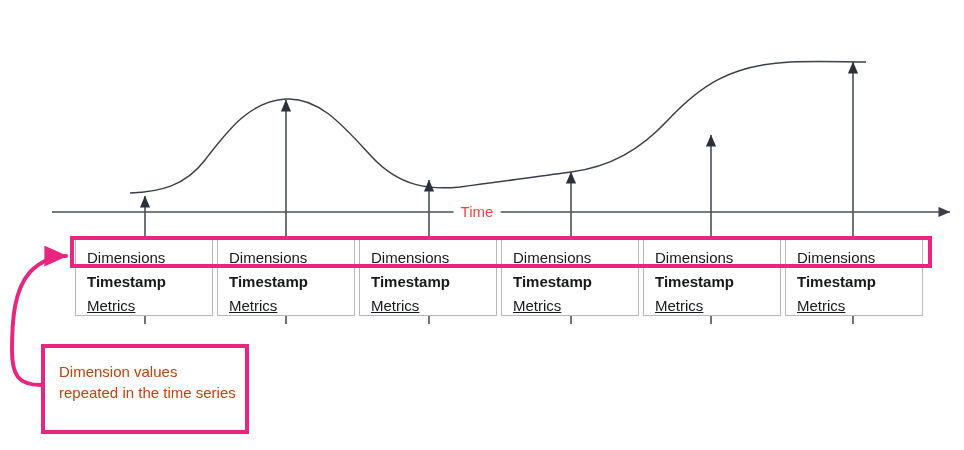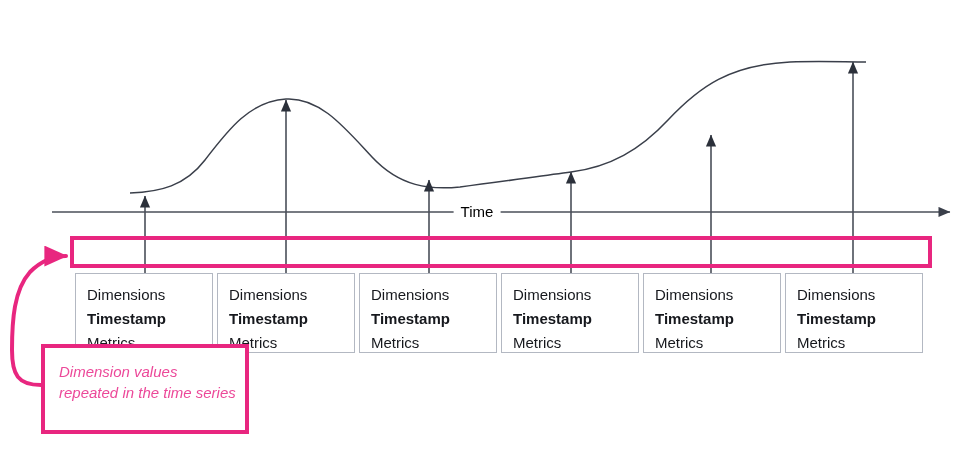--- a/index.html
+++ b/index.html
@@ -25,33 +25,32 @@
     height: 450px;
   }
   .record-box {
     position: absolute;
     box-sizing: border-box;
     width: 138px;
     height: 80px;
     top: 236px;
     background: #ffffff;
     border: 1px solid #b3b8c2;
-    margin-top: 37px;
   }
   .record-line {
     position: absolute;
     left: 11px;
     font-size: 15px;
     line-height: 15px;
     color: #16181d;
     white-space: nowrap;
   }
   .record-line.l0 { top: 13px; }
   .record-line.l1 { top: 37px; font-weight: bold; }
-  .record-line.l2 { top: 61px; }
+  .record-line.l2 { top: 61px; text-decoration: underline; }
   #highlight-band {
     position: absolute;
     left: 70px;
     top: 236px;
     width: 862px;
     height: 32px;
     box-sizing: border-box;
     border: 4px solid #e8267f;
     background: transparent;
     pointer-events: none;
@@ -66,33 +65,32 @@
     border: 4px solid #e8267f;
     background: #ffffff;
   }
   #callout-text {
     position: absolute;
     left: 14px;
     top: 13px;
     width: 180px;
     font-size: 15px;
     line-height: 21px;
-    color: #ec4899;
-    font-style: italic;
+    color: #c2410c;
   }
   #time-label {
     position: absolute;
     left: 477px;
     top: 203px;
     transform: translateX(-50%);
     padding: 0 7px;
     background: #ffffff;
     font-size: 15px;
     line-height: 17px;
-    color: #000000;
+    color: #ef4444;
     white-space: nowrap;
   }
 </style>
 </head>
 <body>
 
 <div id="canvas">
 
   <svg id="diagram-svg" viewBox="0 0 964 450">
     <defs>

